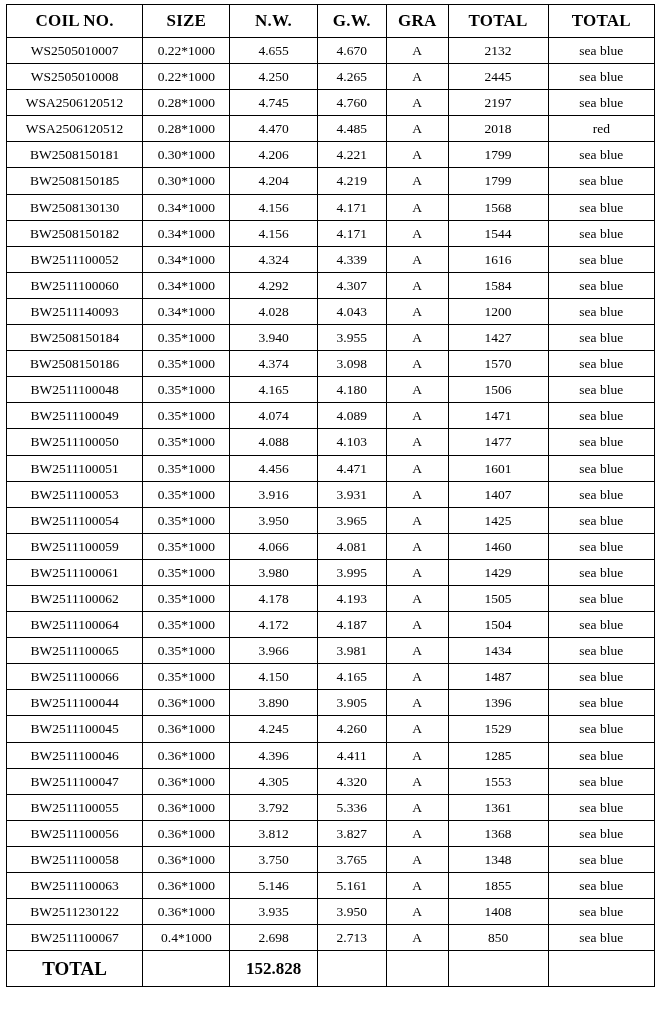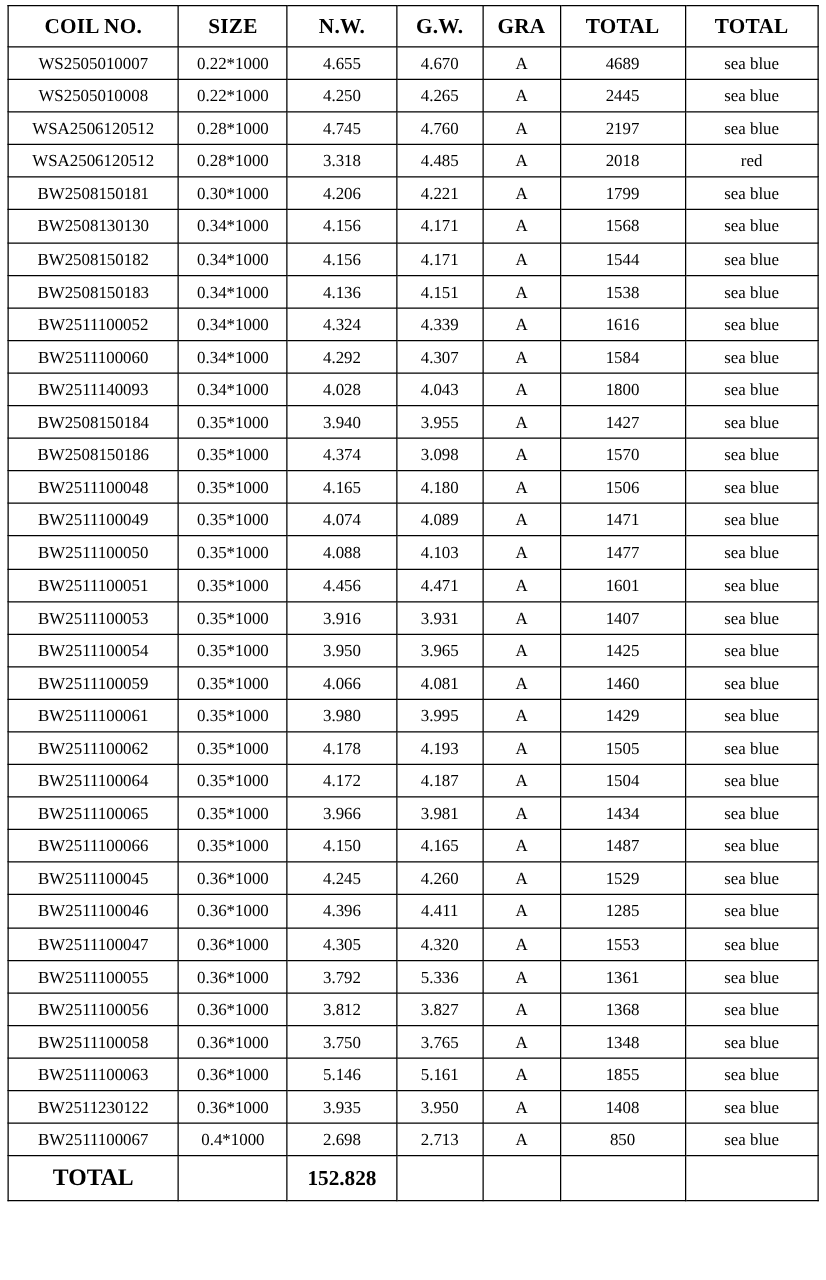--- a/index.html
+++ b/index.html
@@ -98,21 +98,21 @@
         <th>TOTAL</th>
       </tr>
     </thead>
     <tbody id="table-body">
         <tr>
           <td>WS2505010007</td>
           <td>0.22*1000</td>
           <td>4.655</td>
           <td>4.670</td>
           <td>A</td>
-          <td>4689</td>
+          <td>2132</td>
           <td>sea blue</td>
         </tr>
         <tr>
           <td>WS2505010008</td>
           <td>0.22*1000</td>
           <td>4.250</td>
           <td>4.265</td>
           <td>A</td>
           <td>2445</td>
           <td>sea blue</td>
@@ -122,63 +122,63 @@
           <td>0.28*1000</td>
           <td>4.745</td>
           <td>4.760</td>
           <td>A</td>
           <td>2197</td>
           <td>sea blue</td>
         </tr>
         <tr>
           <td>WSA2506120512</td>
           <td>0.28*1000</td>
-          <td>3.318</td>
+          <td>4.470</td>
           <td>4.485</td>
           <td>A</td>
           <td>2018</td>
           <td>red</td>
         </tr>
         <tr>
           <td>BW2508150181</td>
           <td>0.30*1000</td>
           <td>4.206</td>
           <td>4.221</td>
           <td>A</td>
           <td>1799</td>
           <td>sea blue</td>
         </tr>
         <tr>
+          <td>BW2508150185</td>
+          <td>0.30*1000</td>
+          <td>4.204</td>
+          <td>4.219</td>
+          <td>A</td>
+          <td>1799</td>
+          <td>sea blue</td>
+        </tr>
+        <tr>
           <td>BW2508130130</td>
           <td>0.34*1000</td>
           <td>4.156</td>
           <td>4.171</td>
           <td>A</td>
           <td>1568</td>
           <td>sea blue</td>
         </tr>
         <tr>
           <td>BW2508150182</td>
           <td>0.34*1000</td>
           <td>4.156</td>
           <td>4.171</td>
           <td>A</td>
           <td>1544</td>
           <td>sea blue</td>
         </tr>
         <tr>
-          <td>BW2508150183</td>
-          <td>0.34*1000</td>
-          <td>4.136</td>
-          <td>4.151</td>
-          <td>A</td>
-          <td>1538</td>
-          <td>sea blue</td>
-        </tr>
-        <tr>
           <td>BW2511100052</td>
           <td>0.34*1000</td>
           <td>4.324</td>
           <td>4.339</td>
           <td>A</td>
           <td>1616</td>
           <td>sea blue</td>
         </tr>
         <tr>
           <td>BW2511100060</td>
@@ -188,21 +188,21 @@
           <td>A</td>
           <td>1584</td>
           <td>sea blue</td>
         </tr>
         <tr>
           <td>BW2511140093</td>
           <td>0.34*1000</td>
           <td>4.028</td>
           <td>4.043</td>
           <td>A</td>
-          <td>1800</td>
+          <td>1200</td>
           <td>sea blue</td>
         </tr>
         <tr>
           <td>BW2508150184</td>
           <td>0.35*1000</td>
           <td>3.940</td>
           <td>3.955</td>
           <td>A</td>
           <td>1427</td>
           <td>sea blue</td>
@@ -315,20 +315,29 @@
           <td>1434</td>
           <td>sea blue</td>
         </tr>
         <tr>
           <td>BW2511100066</td>
           <td>0.35*1000</td>
           <td>4.150</td>
           <td>4.165</td>
           <td>A</td>
           <td>1487</td>
+          <td>sea blue</td>
+        </tr>
+        <tr>
+          <td>BW2511100044</td>
+          <td>0.36*1000</td>
+          <td>3.890</td>
+          <td>3.905</td>
+          <td>A</td>
+          <td>1396</td>
           <td>sea blue</td>
         </tr>
         <tr>
           <td>BW2511100045</td>
           <td>0.36*1000</td>
           <td>4.245</td>
           <td>4.260</td>
           <td>A</td>
           <td>1529</td>
           <td>sea blue</td>

